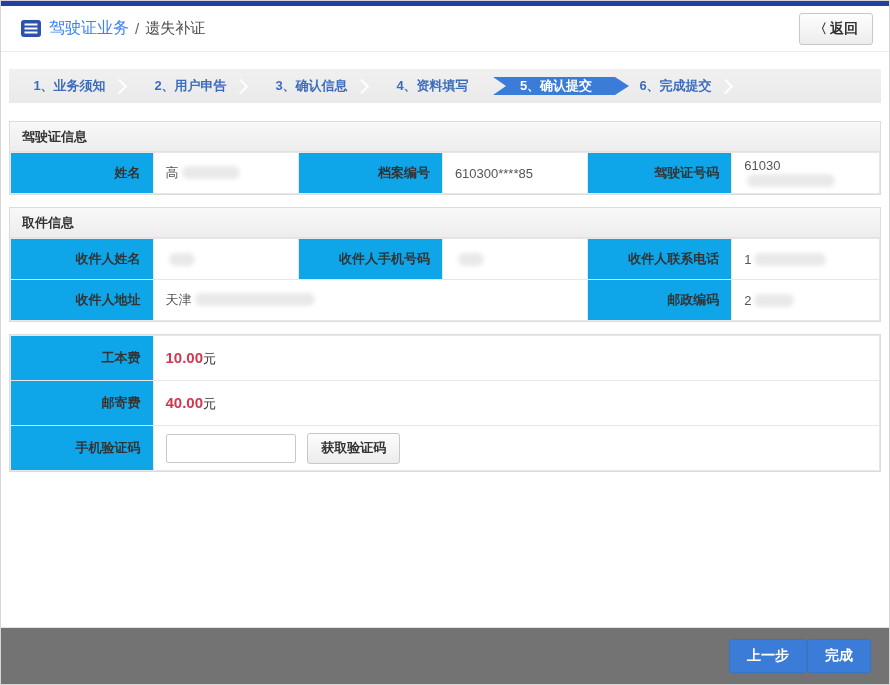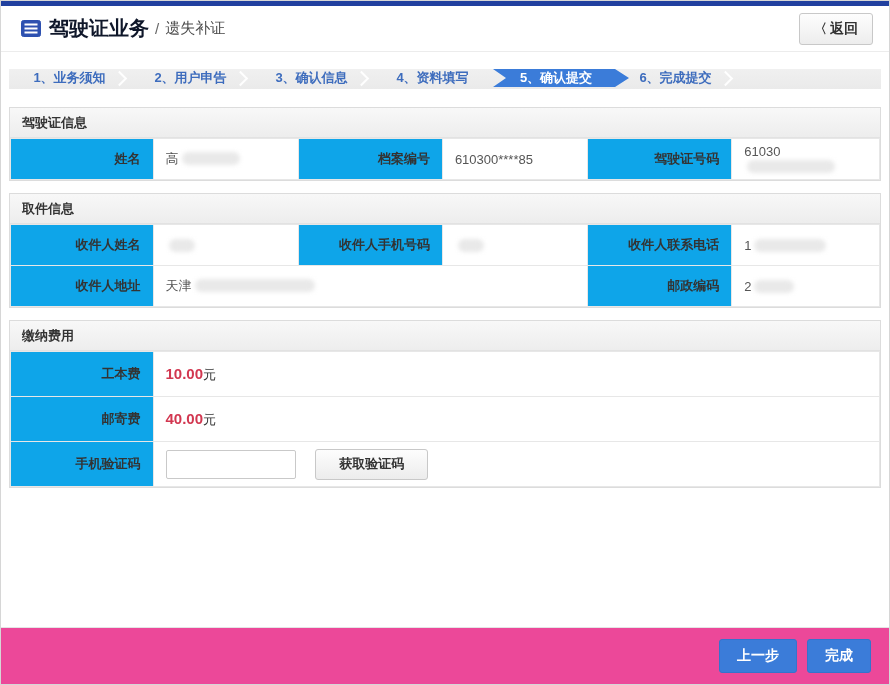--- a/index.html
+++ b/index.html
@@ -18,41 +18,41 @@
   .topbar { height: 5px; background: var(--navy, #21409f); flex: 0 0 auto; }
 
   
   .header {
     height: 46px; flex: 0 0 auto;
     display: flex; align-items: center;
     padding: 0 16px 0 20px;
     border-bottom: 1px solid #ececec;
   }
   .brand-icon { margin-right: 8px; display: inline-flex; }
-  .h-title { color: #0f172a; font-size: 20px; font-weight: bold; }
+  .h-title { color: #3b82f6; font-size: 16px; font-weight: normal; }
   .h-sep { color: #666; font-size: 15px; margin: 0 6px; }
   .h-sub { color: #4a4a4a; font-size: 15px; }
   .back-btn {
     margin-left: auto;
     background: linear-gradient(#fdfdfd, #ededed);
     border: 1px solid #c8c8c8; border-radius: 3px;
     padding: 6px 14px; font-size: 14px; font-weight: bold; color: #333;
     cursor: pointer; display: inline-flex; align-items: center; gap: 3px;
     font-family: inherit;
   }
   .back-chevron { font-size: 13px; font-weight: bold; }
 
   .gap17 { height: 17px; flex: 0 0 auto; }
   .gap18 { height: 18px; flex: 0 0 auto; }
   .gap12 { height: 12px; flex: 0 0 auto; }
 
   
   .tabs {
-    margin: 0 8px; height: 20px; flex: 0 0 auto;
-    display: flex; align-items: flex-start;
+    margin: 0 8px; height: 34px; flex: 0 0 auto;
+    display: flex; align-items: center;
     background: linear-gradient(#f0f0f0, #eaeaea);
     overflow: hidden;
   }
   .step {
     flex: 0 0 121px; position: relative;
     display: flex; align-items: center; justify-content: center;
     color: var(--tab-text, #3d6cbd); font-weight: bold; font-size: 13px;
     cursor: pointer; white-space: nowrap;
   }
   .step.sep::after {
@@ -95,38 +95,38 @@
   
   .fees td { height: 45px; }
   .fee-amount { color: var(--fee-red, #d23750); font-size: 15px; font-weight: bold; }
   .fee-unit { color: #333; font-size: 13px; }
   .code-input {
     width: 130px; height: 29px; border: 1px solid #c9c9c9; border-radius: 2px;
     padding: 0 6px; font-size: 13px; color: #333; vertical-align: middle;
     font-family: inherit; background: #fff;
   }
   .code-btn {
-    height: 31px; margin-left: 16px; padding: 0 23px;
+    height: 31px; margin-left: 8px; padding: 0 13px;
     background: linear-gradient(#fdfdfd, #ececec);
     border: 1px solid #c8c8c8; border-radius: 3px;
     font-size: 13px; font-weight: bold; color: #333; cursor: pointer;
     vertical-align: middle; font-family: inherit;
   }
   tr.sms-row td { height: 84px; }
   .sms-text {
     color: var(--notice-red, #c0544f); font-size: 13px; line-height: 1.95;
     padding: 6px 2px; display: block;
   }
 
   
   .footer {
     margin-top: auto; flex: 0 0 57px;
-    background: #ec4899; border-top: 1px solid #e4e4e4;
+    background: #737373; border-top: 1px solid #e4e4e4;
     display: flex; align-items: center; justify-content: flex-end;
-    gap: 10px; padding: 0 18px;
+    padding: 0 18px;
   }
   .btn-primary {
     background: var(--accent, #3b7cd9); color: #fff;
     border: 1px solid #3573cc; border-radius: 3px;
     padding: 7px 17px; font-size: 14px; font-weight: bold; cursor: pointer;
     font-family: inherit;
   }
 </style>
 </head>
 <body>
@@ -230,21 +230,20 @@
         <td class="lbl">邮政编码</td>
         <td class="val"><span>2</span><span class="redact" style="width:40px"></span></td>
       </tr>
     </tbody>
       </table>
   </div>
 
   <div class="gap12"></div>
 
   <div class="section">
-    <div class="section-hd">缴纳费用</div>
     <table class="fees">
       <colgroup>
           <col style="width:16.4%">
           <col>
         </colgroup>
       <tbody>
           <tr>
         <td class="lbl">工本费</td>
         <td class="val">
           <span class="fee-amount">10.00</span><span class="fee-unit">元</span>

